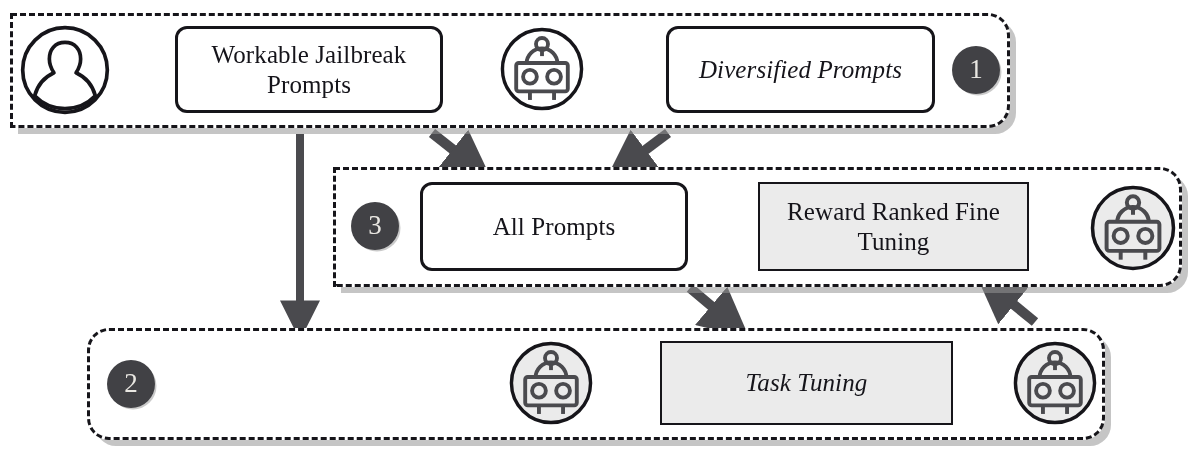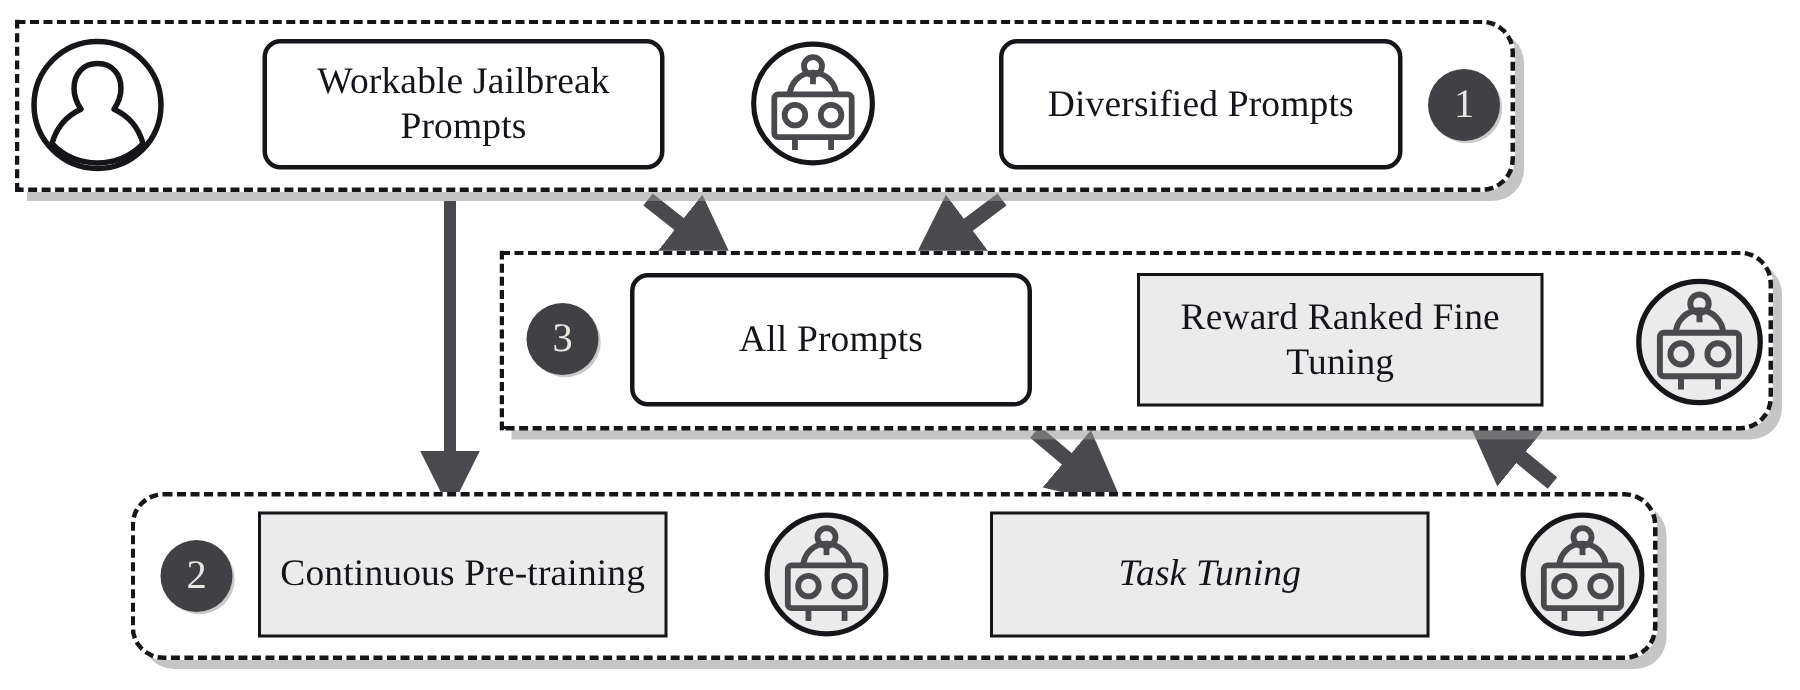--- a/index.html
+++ b/index.html
@@ -105,21 +105,21 @@
       <line x1="50" y1="28" x2="50" y2="35" stroke="#4a4a4e" stroke-width="4.5"></line>
       <path d="M32 44 A18 18 0 0 1 68 44" fill="none" stroke="#4a4a4e" stroke-width="4.5"></path>
       <rect x="20" y="43" width="60" height="33" rx="3" fill="#ffffff" stroke="#4a4a4e" stroke-width="4.5"></rect>
       <circle cx="36" cy="59" r="8" fill="none" stroke="#4a4a4e" stroke-width="4.5"></circle>
       <circle cx="64" cy="59" r="8" fill="none" stroke="#4a4a4e" stroke-width="4.5"></circle>
       <line x1="36" y1="76" x2="36" y2="86" stroke="#4a4a4e" stroke-width="4.5"></line>
       <line x1="64" y1="76" x2="64" y2="86" stroke="#4a4a4e" stroke-width="4.5"></line>
     </svg>
   </div>
 
-  <div class="node rounded" style="left:666px;top:26px;width:269px;height:87px;">
+  <div class="node rounded" style="left:666px;top:26px;width:269px;height:87px;font-style:italic;">
     <span>Diversified Prompts</span>
   </div>
 
   <div class="badge" style="left:952px;top:46px;width:48px;height:48px;">
     <span>1</span>
   </div>
 
   <div class="panel round-r" style="left:333px;top:167px;width:849px;height:120px;"></div>
 
   <div class="badge" style="left:351px;top:202px;width:48px;height:48px;">
@@ -147,23 +147,20 @@
       <line x1="64" y1="76" x2="64" y2="86" stroke="#4a4a4e" stroke-width="4.5"></line>
     </svg>
   </div>
 
   <div class="panel round-both" style="left:87px;top:328px;width:1018px;height:112px;"></div>
 
   <div class="badge" style="left:107px;top:360px;width:48px;height:48px;">
     <span>2</span>
   </div>
 
-  <div class="node shaded" style="left:172px;top:341px;width:273px;height:84px;">
-    <span>Continuous Pre-training</span>
-  </div>
 
   <div class="icon-circle" style="left:508px;top:340px;width:86px;height:86px;">
     <svg viewBox="0 0 100 100">
       <circle cx="50" cy="50" r="46" fill="#ebebeb" stroke="#16151a" stroke-width="4"></circle>
       <circle cx="50" cy="21" r="7" fill="none" stroke="#4a4a4e" stroke-width="4.5"></circle>
       <line x1="50" y1="28" x2="50" y2="35" stroke="#4a4a4e" stroke-width="4.5"></line>
       <path d="M32 44 A18 18 0 0 1 68 44" fill="none" stroke="#4a4a4e" stroke-width="4.5"></path>
       <rect x="20" y="43" width="60" height="33" rx="3" fill="#ebebeb" stroke="#4a4a4e" stroke-width="4.5"></rect>
       <circle cx="36" cy="59" r="8" fill="none" stroke="#4a4a4e" stroke-width="4.5"></circle>
       <circle cx="64" cy="59" r="8" fill="none" stroke="#4a4a4e" stroke-width="4.5"></circle>

